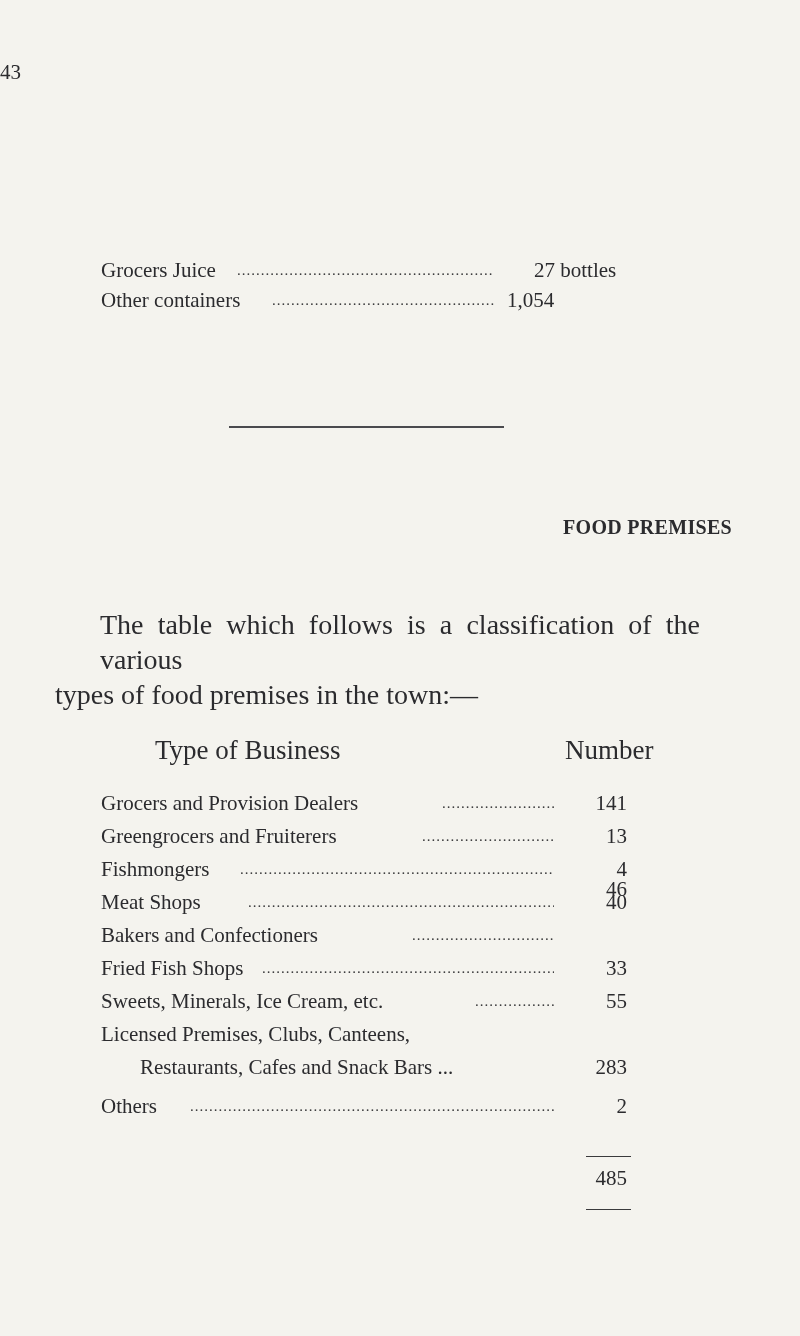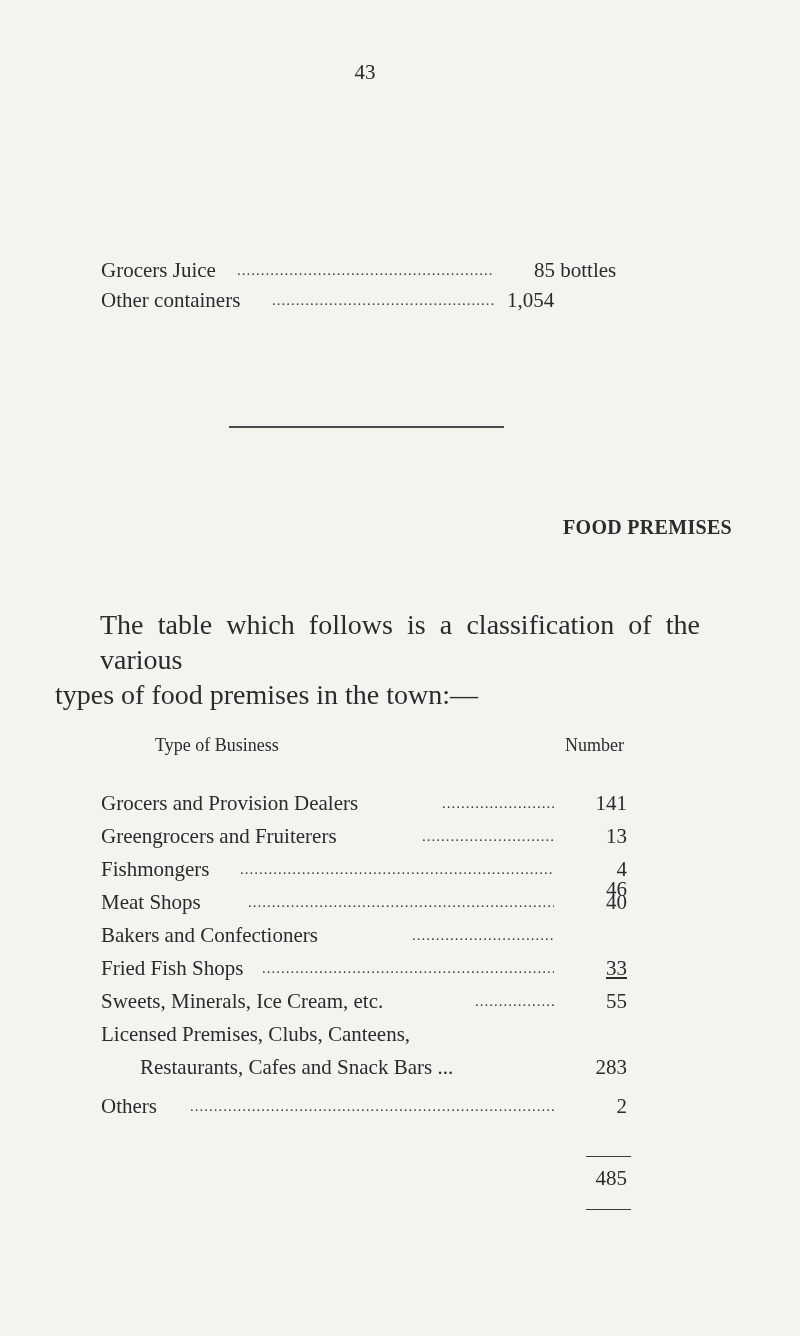--- a/index.html
+++ b/index.html
@@ -19,21 +19,20 @@
       position: absolute;
       left: 0; top: 0;
       width: 800px;
       height: 1336px;
     }
     .page-number {
       position: absolute;
       top: 60px;
       left: 0;
       width: 730px;
-      text-align: center;
       font-size: 21px;
     }
     .row {
       position: absolute;
       font-size: 21px;
       white-space: nowrap;
       line-height: 26px;
     }
     .leader {
       position: absolute;
@@ -89,41 +88,41 @@
       text-align: justify;
       text-align-last: justify;
       width: 600px;
     }
     .paragraph .line2 {
       display: block;
       margin-left: -45px;
     }
     .col-header {
       position: absolute;
-      font-size: 18px;
+      font-size: 27px;
       top: 735px;
       white-space: nowrap;
     }
     .rule {
       position: absolute;
       height: 0;
       border-top: 1.5px solid #3a3a3c;
     }
   </style>
 </head>
 <body>
 
 <div class="page">
 
   <div class="page-number">43</div>
 
   <div>
     <div class="row" style="left:101px; top:257px;">Grocers Juice</div>
     <div class="leader" style="left:237px; top:257px; width:256px;">................................................................................................</div>
-    <div class="value" style="left:534px; top:257px;">85 bottles</div>
+    <div class="value" style="left:534px; top:257px;">27 bottles</div>
 
     <div class="row" style="left:101px; top:287px;">Other containers</div>
     <div class="leader" style="left:272px; top:287px; width:222px;">................................................................................................</div>
     <div class="value" style="left:507px; top:287px;">1,054</div>
   </div>
 
   <div class="separator"></div>
 
   <div class="section-title">FOOD PREMISES</div>
 
@@ -151,21 +150,21 @@
     <div class="row" style="left:101px; top:889px;">Meat Shops</div>
     <div class="leader" style="left:248px; top:889px; width:306px;">................................................................................................</div>
     <div class="value-right" style="left:547px; top:889px;">40</div>
 
     <div class="row" style="left:101px; top:922px;">Bakers and Confectioners</div>
     <div class="leader" style="left:412px; top:922px; width:142px;">................................................................................................</div>
     <div class="value-right" style="left:547px; top:876px;">46</div>
 
     <div class="row" style="left:101px; top:955px;">Fried Fish Shops</div>
     <div class="leader" style="left:262px; top:955px; width:292px;">................................................................................................</div>
-    <div class="value-right" style="left:547px; top:955px;text-decoration:underline;">33</div>
+    <div class="value-right" style="left:547px; top:955px;">33</div>
 
     <div class="row" style="left:101px; top:988px;">Sweets, Minerals, Ice Cream, etc.</div>
     <div class="leader" style="left:475px; top:988px; width:79px;">................................................................................................</div>
     <div class="value-right" style="left:547px; top:988px;">55</div>
 
     <div class="row" style="left:101px; top:1021px;">Licensed Premises, Clubs, Canteens,</div>
     <div class="row" style="left:140px; top:1054px;">Restaurants, Cafes and Snack Bars ...</div>
     <div class="value-right" style="left:547px; top:1054px;">283</div>
 
     <div class="row" style="left:101px; top:1093px;">Others</div>

